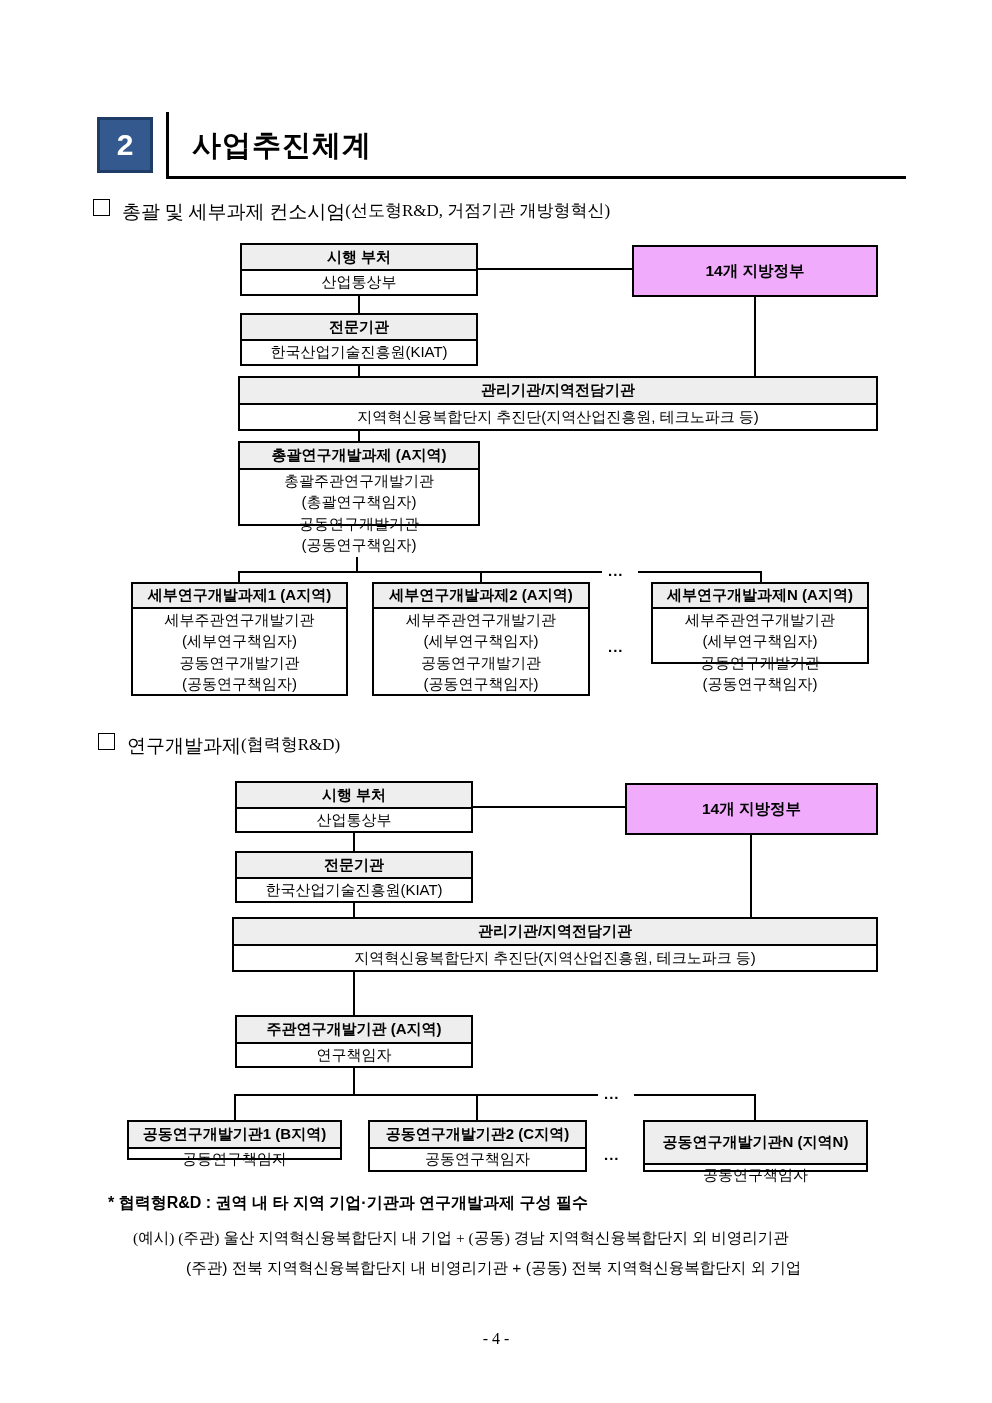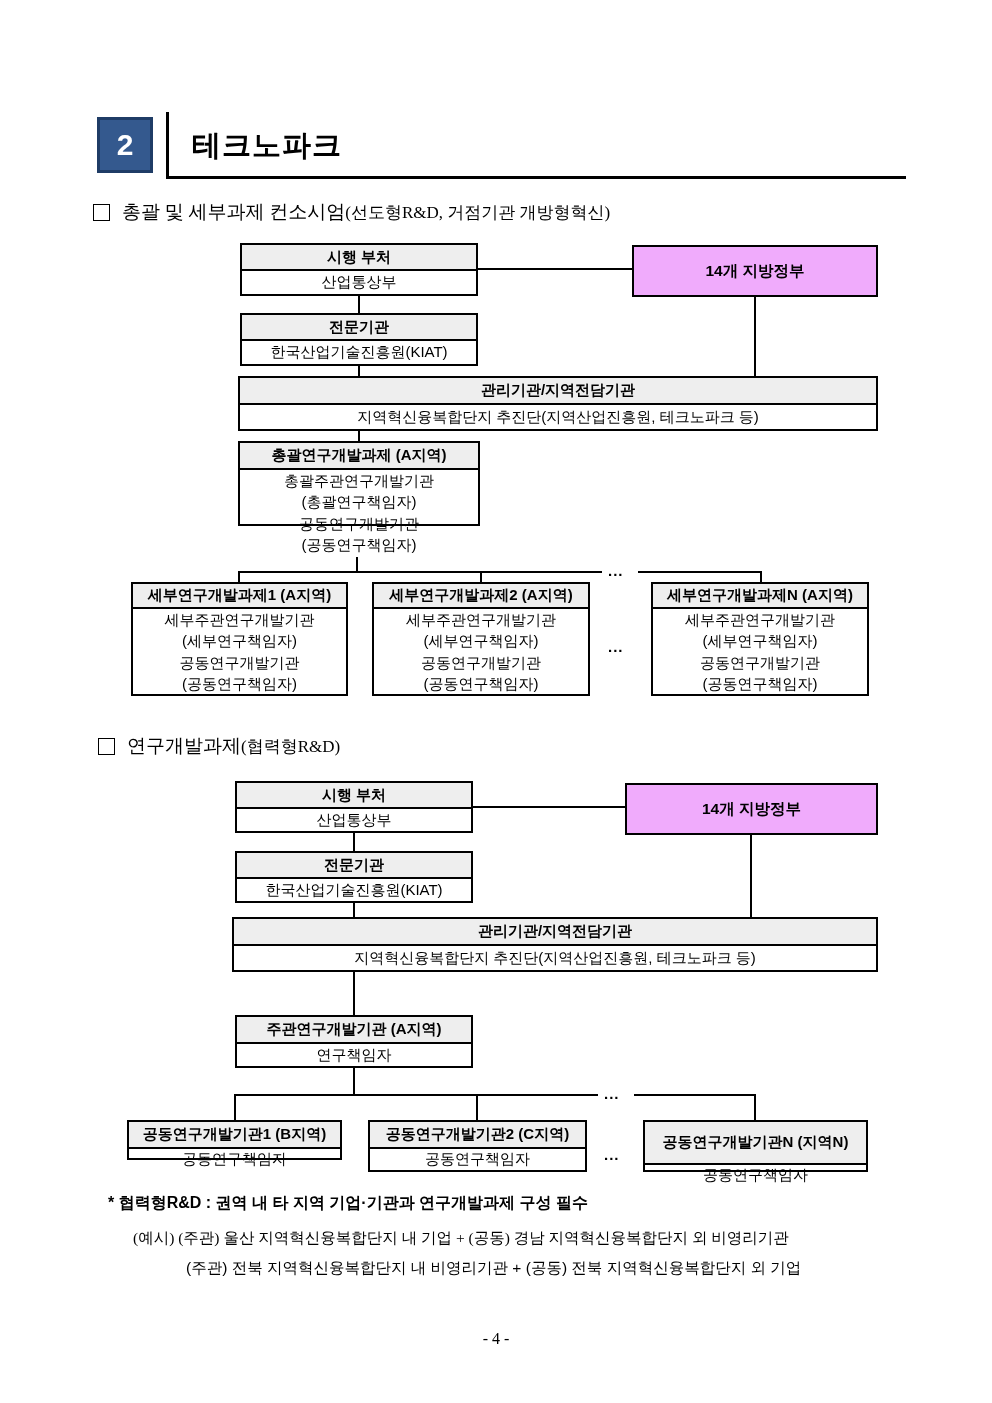--- a/index.html
+++ b/index.html
@@ -10,21 +10,21 @@
   .badge{position:absolute;left:97px;top:117px;width:50px;height:50px;
          background:#34598e;border:3px solid #1f3c66;color:#fff;
          display:flex;align-items:center;justify-content:center;
          font-size:30px;font-weight:bold;}
   .title-bar{position:absolute;left:166px;top:112px;width:3px;height:66px;background:#000;}
   .page-title{position:absolute;left:192px;top:126px;font-size:29px;font-weight:bold;letter-spacing:1px;}
   .title-rule{position:absolute;left:166px;top:176px;width:740px;height:3px;background:#000;}
 
   
   .section-label{position:absolute;font-family:"Liberation Serif","DejaVu Serif",serif;
-                 font-size:19px;color:#000;display:flex;align-items:center;}
+                 font-size:19px;color:#000;display:flex;}
   .chk{display:inline-block;width:15px;height:15px;border:1.5px solid #000;margin-right:12px;}
   .section-paren{font-size:17px;}
 
   
   .dbox{position:absolute;box-sizing:border-box;border:2px solid #000;background:#fff;}
   .dhead{box-sizing:border-box;background:#eeeeee;border-bottom:2px solid #000;
          display:flex;align-items:center;justify-content:center;
          font-weight:bold;font-size:15px;white-space:nowrap;}
   .dbody{display:flex;align-items:center;justify-content:center;font-size:15px;white-space:nowrap;}
   .dbody.multi{flex-direction:column;justify-content:center;line-height:21.5px;}
@@ -41,21 +41,21 @@
   .fnote.sub{font-weight:500;font-size:15.5px;}
 
   .page-num{position:absolute;left:0;right:0;top:1330px;text-align:center;
             font-family:"Liberation Serif","DejaVu Serif",serif;font-size:16px;}
 </style>
 </head>
 <body>
 
 <div class="badge">2</div>
 <div class="title-bar"></div>
-<div class="page-title">테크노파크</div>
+<div class="page-title">사업추진체계</div>
 <div class="title-rule"></div>
 
 <div class="section-label" style="left:93px;top:199px;">
   <span class="chk"></span>
   <span>총괄 및 세부과제 컨소시엄</span>
     <span class="section-paren">(선도형R&amp;D, 거점기관 개방형혁신)</span>
 </div>
 
 <div class="dbox" style="left:240px;top:243px;width:238px;height:53px;">
   <div class="dhead" style="height:26px;">시행 부처</div>
@@ -109,21 +109,21 @@
 </div>
 <div class="dbox" style="left:372px;top:582px;width:218px;height:114px;">
   <div class="dhead" style="height:25px;">세부연구개발과제2 (A지역)</div>
   <div class="dbody multi" style="height:85px;">
     <span>세부주관연구개발기관</span>
     <span>(세부연구책임자)</span>
     <span>공동연구개발기관</span>
     <span>(공동연구책임자)</span>
   </div>
 </div>
-<div class="dbox" style="left:651px;top:582px;width:218px;height:114px;">
+<div class="dbox" style="left:651px;top:582px;width:218px;height:82px;">
   <div class="dhead" style="height:25px;">세부연구개발과제N (A지역)</div>
   <div class="dbody multi" style="height:85px;">
     <span>세부주관연구개발기관</span>
     <span>(세부연구책임자)</span>
     <span>공동연구개발기관</span>
     <span>(공동연구책임자)</span>
   </div>
 </div>
 <div class="ellip" style="left:608px;top:638px;">...</div>
 

